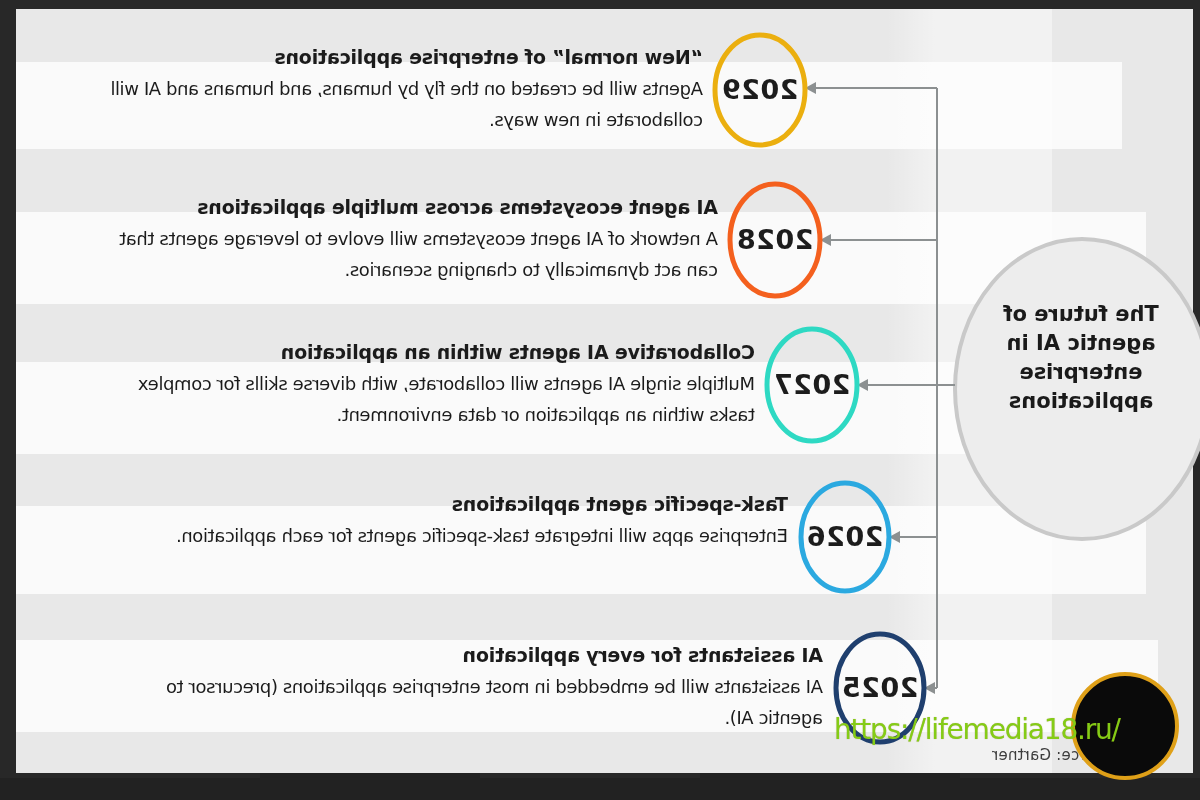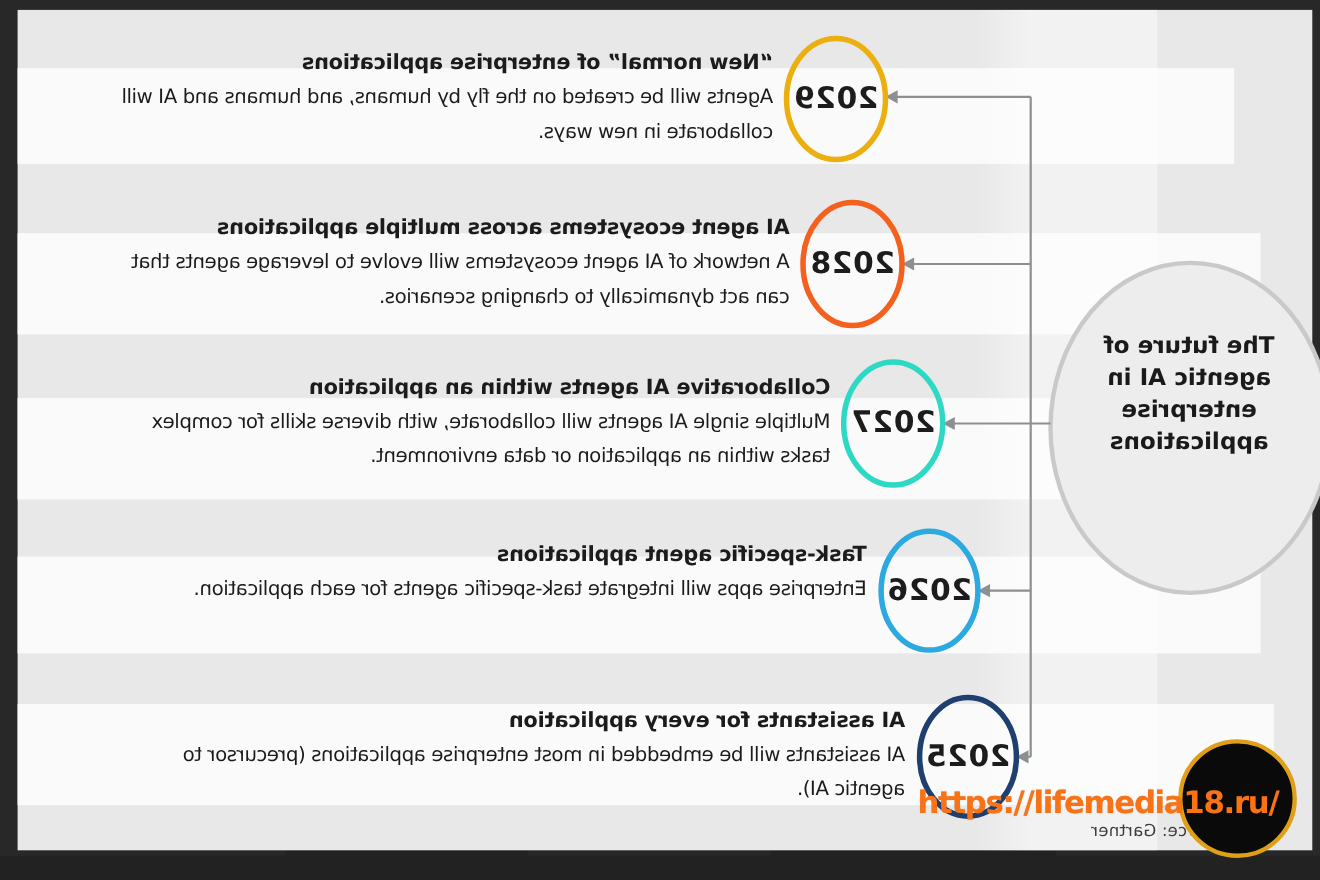--- a/index.html
+++ b/index.html
@@ -59,21 +59,21 @@
     font-size:15px; color:#3d3d3d; letter-spacing:0.2px;
   }
 
   
   .logo-circle {
     position:absolute; left:1071px; top:672px; width:108px; height:108px;
     border-radius:50%; background:#0a0a0a; border:4px solid #dfa018; z-index:5;
   }
   .watermark-url {
     position:absolute; left:834px; top:713px; z-index:6;
-    font-size:28px; font-weight:bold; color:#f97316; letter-spacing:-1.2px;
+    font-size:28px; font-weight:normal; color:#84cc16; letter-spacing:-1.2px;
     text-shadow:0 0 1px rgba(120,60,0,0.4);
   }
 </style>
 </head>
 <body>
 
 <div class="frame-chip" style="left:0;bottom:0;width:1200px;height:22px;"></div>
 <div class="frame-chip" style="left:260px;bottom:18px;width:220px;height:12px;"></div>
 <div class="frame-chip" style="left:700px;bottom:16px;width:260px;height:14px;"></div>
 

